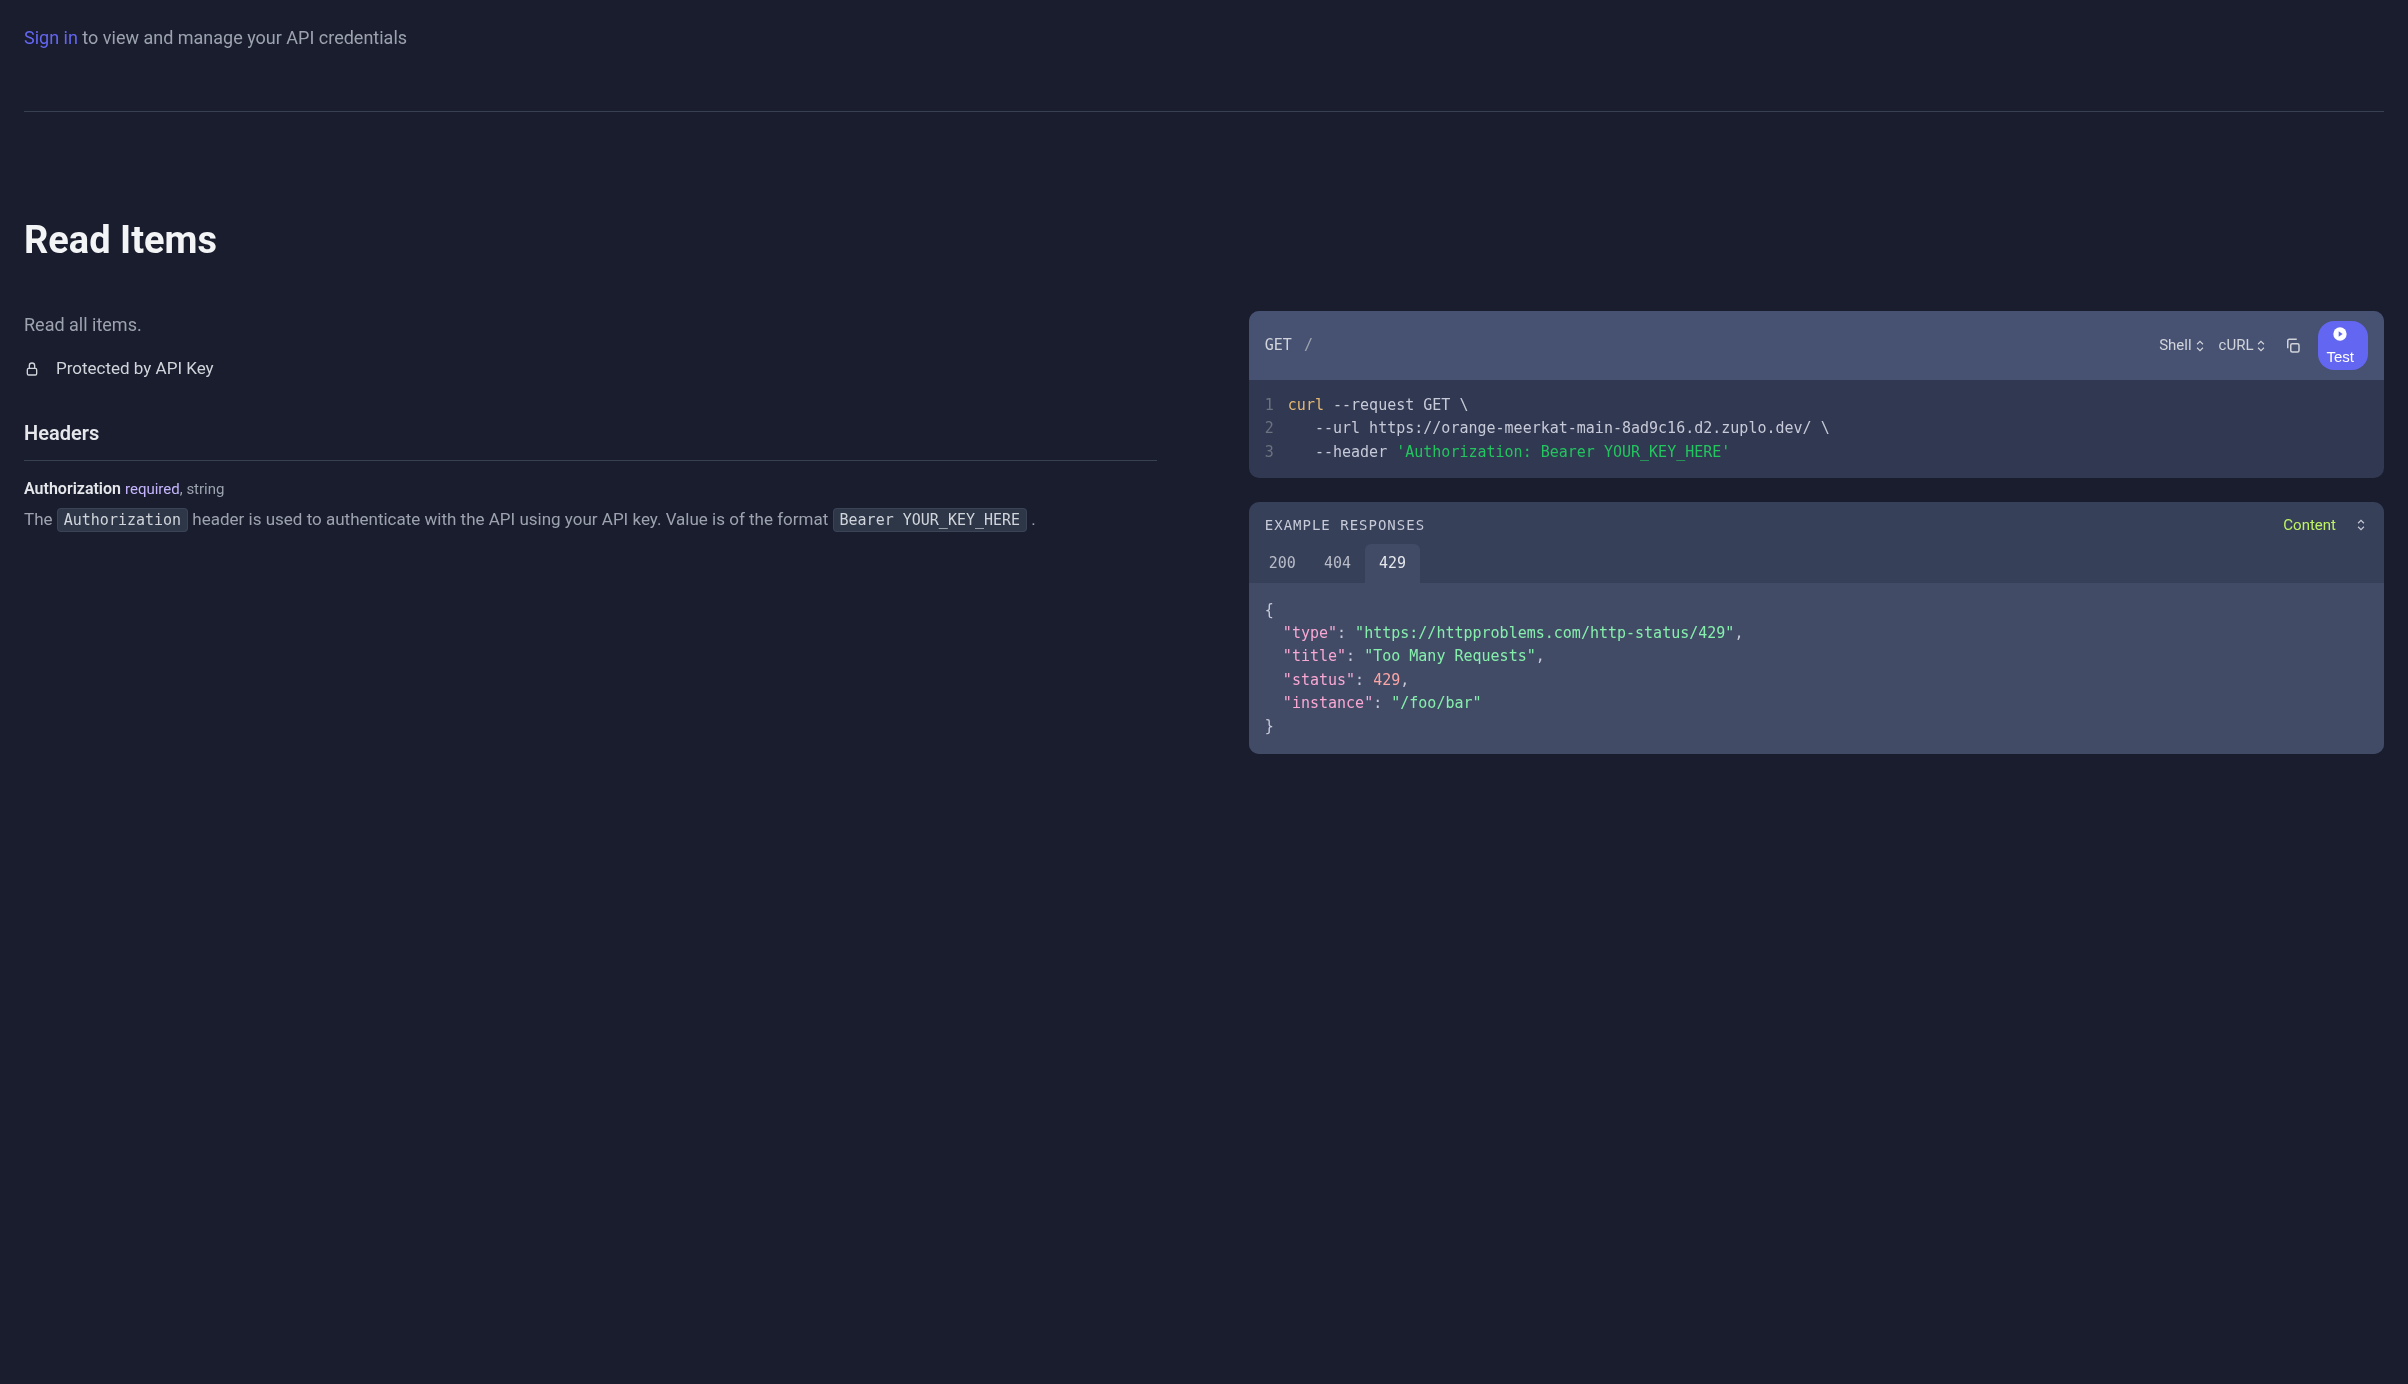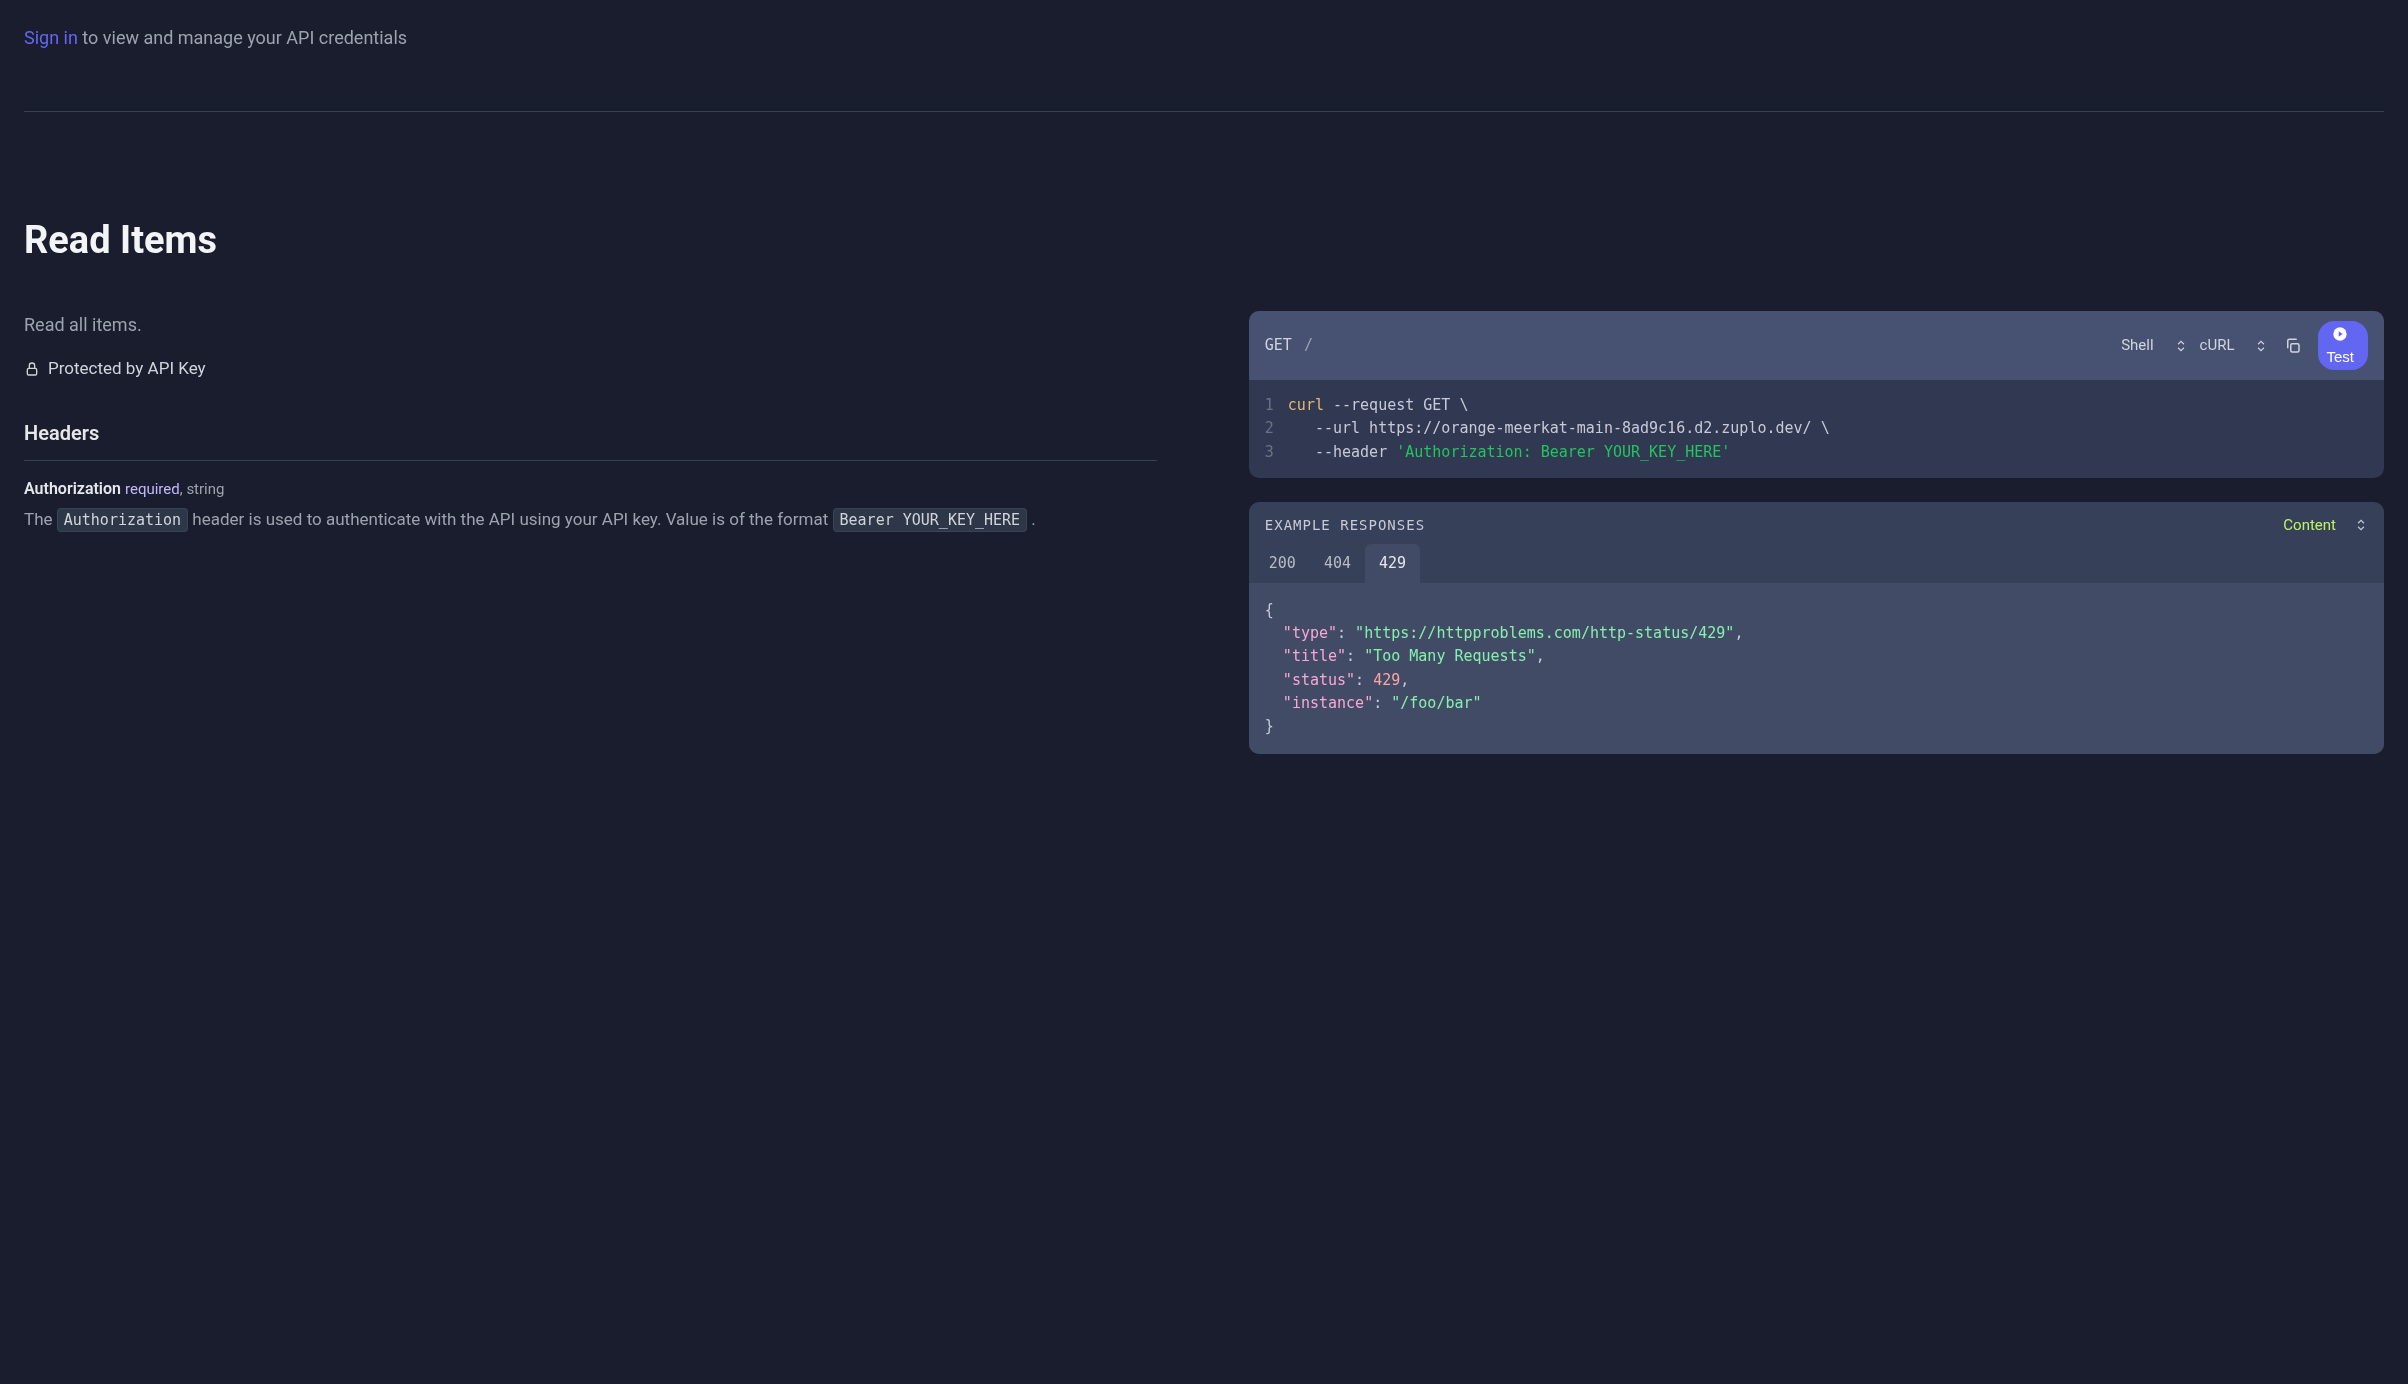--- a/index.html
+++ b/index.html
@@ -37,21 +37,21 @@
   border-top: 1px solid #374151;
   margin: 60px 0 100px 0;
 }
 .columns { display: flex; gap: 60px; }
 .left-col { flex: 1; max-width: 48%; }
 .right-col { flex: 1; padding-left: 32px; }
 .desc { color: #9ca3af; font-size: 18px; margin-bottom: 18px; }
 .protected {
   display: flex;
   align-items: center;
-  gap: 8px;
+  gap: 16px;
   color: #d1d5db;
   font-size: 17px;
   margin-bottom: 36px;
 }
 .hdr-divider { border: none; border-top: 1px solid #374151; margin-bottom: 16px; }
 .param-name { font-weight: 600; color: #e5e7eb; font-size: 16px; }
 .required { color: #c4b5fd; font-size: 15px; }
 .ptype { color: #9ca3af; font-size: 15px; }
 .param-desc { color: #9ca3af; font-size: 17px; margin-top: 6px; }
 .inline-code {
@@ -77,21 +77,21 @@
   gap: 12px;
 }
 .method { color: #d1d5db; font-family: ui-monospace, monospace; font-size: 15px; }
 .path { color: #9ca3af; font-family: ui-monospace, monospace; font-size: 15px; }
 .spacer { flex: 1; }
 .sel {
   color: #d1d5db;
   font-size: 15px;
   display: flex;
   align-items: center;
-  gap: 20px;
+  gap: 1px;
   cursor: pointer;
 }
 .copy-btn {
   color: #d1d5db;
   cursor: pointer;
   padding: 4px;
   display: flex;
 }
 .test-btn {
   background: #6366f1;

